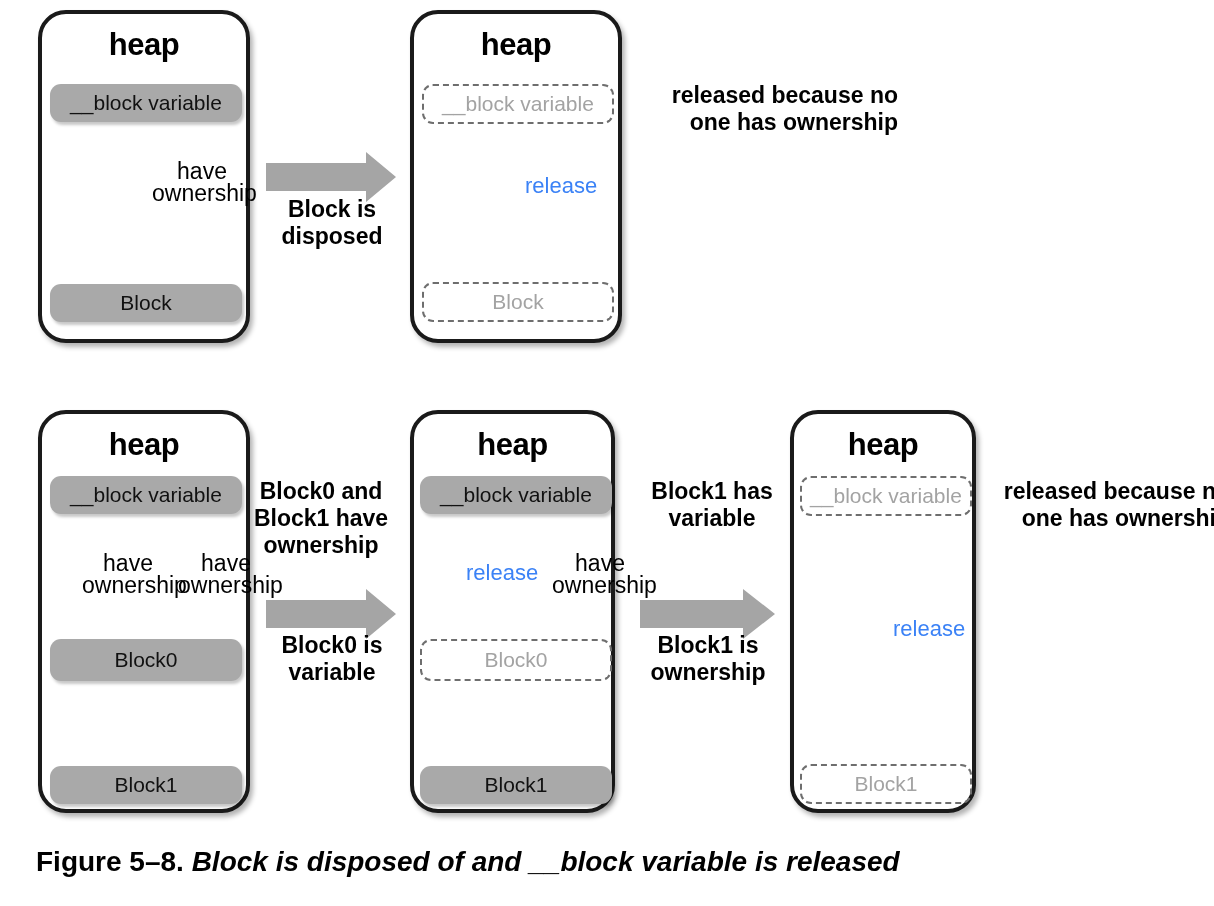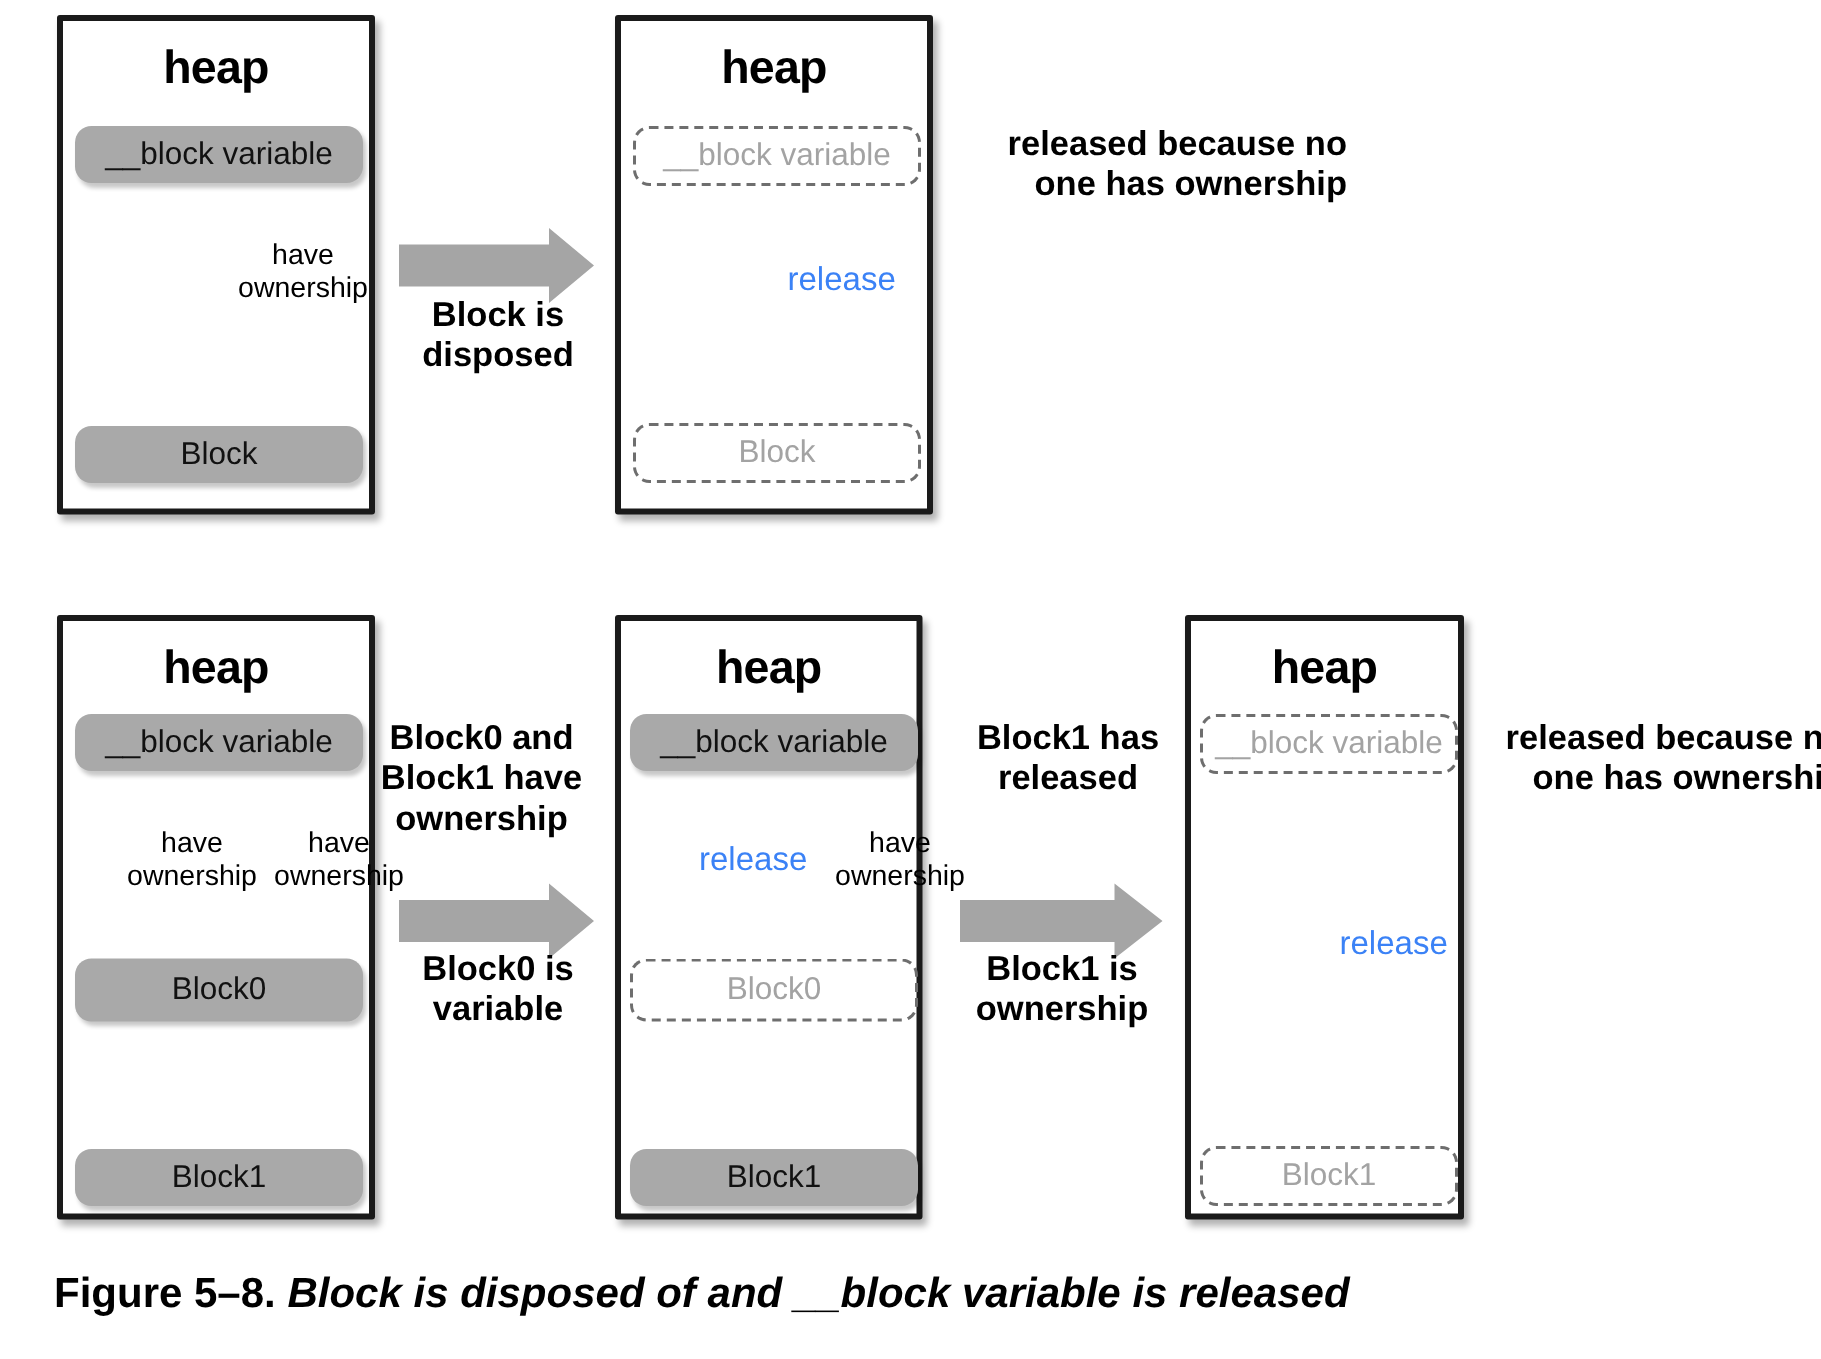--- a/index.html
+++ b/index.html
@@ -8,21 +8,21 @@
     font-family:"Liberation Sans","DejaVu Sans",sans-serif;
     color:#000;
   }
   .stage{position:absolute;left:0;top:0;width:1214px;height:906px;}
 
   
   .heap{
     position:absolute;
     background:#ffffff;
     border:4px solid #1a1a1a;
-    border-radius:2px;
+    border-radius:28px;
     box-shadow:3px 4px 5px rgba(0,0,0,0.30);
     box-sizing:border-box;
   }
   .heap-title{
     position:absolute;left:0;right:0;
     text-align:center;
     font-weight:bold;
     font-size:31px;
     letter-spacing:-0.5px;
     color:#000;
@@ -44,21 +44,21 @@
   }
   .pill.ghost{
     background:transparent;
     border:2px dashed #6e6e6e;
     color:#a3a3a3;
   }
 
   
   .lbl{
     position:absolute;
-    font-size:19px;
+    font-size:23px;
     line-height:22px;
     text-align:center;
     white-space:pre-line;
     color:#000;
   }
   .lbl.gray{color:#3b82f6;font-size:22px;}
   .lbl.left{text-align:left;}
   .lbl.side{
     font-size:23px;line-height:27px;font-weight:bold;text-align:right;
   }
@@ -181,21 +181,21 @@
     <div class="heap-title" style="top:13px;">heap</div>
     <div class="pill solid" style="left:6px;top:62px;width:192px;height:38px;">__block variable</div>
     <div class="pill ghost" style="left:6px;top:225px;width:192px;height:42px;">Block0</div>
     <div class="pill solid" style="left:6px;top:352px;width:192px;height:38px;">Block1</div>
   </div>
   <div class="lbl gray left" style="left:466px;top:562px;width:100px;">release</div>
   <div class="lbl" style="left:552px;top:552px;width:96px;">have
 ownership</div>
 
   <div class="lbl step left" style="left:637px;top:478px;width:150px;">Block1 has
-released</div>
+variable</div>
   <div class="lbl step" style="left:638px;top:632px;width:140px;">Block1 is
 ownership</div>
 
   <div class="heap" style="left:790px;top:410px;width:186px;height:403px;">
     <div class="heap-title" style="top:13px;">heap</div>
     <div class="pill ghost" style="left:6px;top:62px;width:172px;height:40px;">__block variable</div>
     <div class="pill ghost" style="left:6px;top:350px;width:172px;height:40px;">Block1</div>
   </div>
   <div class="lbl gray left" style="left:893px;top:618px;width:110px;">release</div>
 

